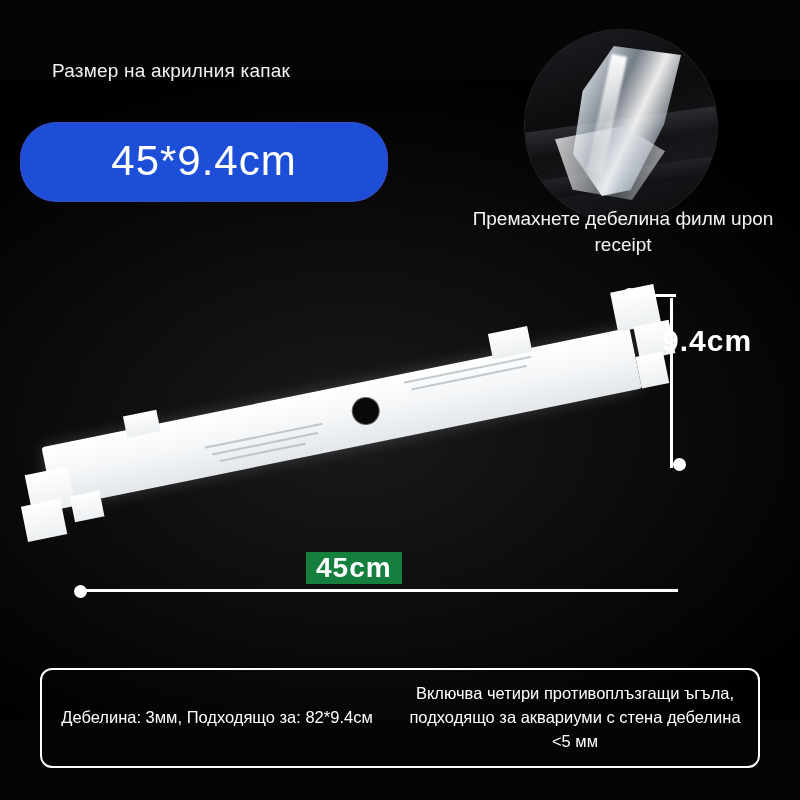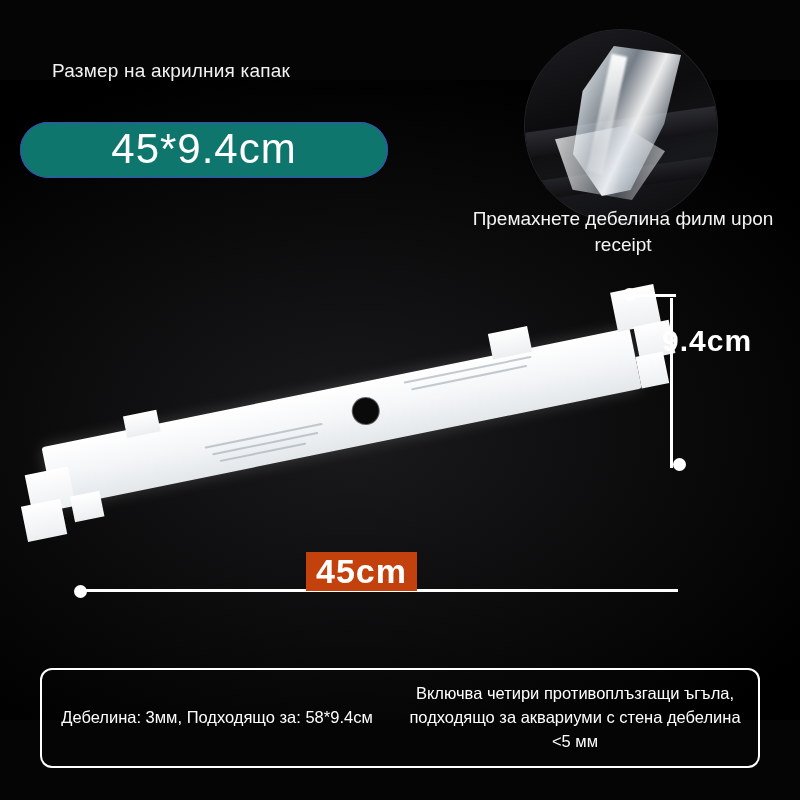--- a/index.html
+++ b/index.html
@@ -39,23 +39,23 @@
     font-size: 19px;
     letter-spacing: .2px;
     color: #f2f2f2;
     white-space: nowrap;
   }
   .size-pill {
     position: absolute;
     left: 20px;
     top: 122px;
     width: 368px;
-    height: 56px;
+    height: 80px;
     border-radius: 37px;
-    background: #0f766e;
+    background: #1d4ed8;
     box-shadow: 0 0 0 1px #3a4cc0 inset;
     display: flex;
     align-items: center;
     justify-content: center;
   }
   .size-pill-text {
     font-size: 42px;
     font-weight: 400;
     color: #ffffff;
     letter-spacing: 1px;
@@ -243,25 +243,25 @@
     left: 84px;
     top: 589px;
     width: 594px;
     height: 3px;
   }
   .dot-bl { left: 74px; top: 585px; }
   .label-45 {
     position: absolute;
     left: 306px;
     top: 552px;
-    font-size: 34px;
+    font-size: 28px;
     font-weight: 700;
     letter-spacing: 1px;
     color: #ffffff;
-    background: #c2410c;
+    background: #15803d;
     padding: 0 10px;
   }
   .tick-top-right {
     left: 626px;
     top: 294px;
     width: 50px;
     height: 3px;
   }
 
   
@@ -332,16 +332,16 @@
   <div class="dim-line dim-right-line"></div>
   <div class="dot dot-tr"></div>
   <div class="dot dot-rb"></div>
   <div class="label-94">9.4cm</div>
 
   <div class="dim-line dim-bottom-line"></div>
   <div class="dot dot-bl"></div>
   <div class="label-45">45cm</div>
 
   <div class="info-panel">
-    <div class="info-col left">Дебелина: 3мм, Подходящо за: 58*9.4см</div>
+    <div class="info-col left">Дебелина: 3мм, Подходящо за: 82*9.4см</div>
     <div class="info-col">Включва четири противоплъзгащи ъгъла, подходящо за аквариуми с стена дебелина &lt;5 мм</div>
   </div>
 </div>
 
 </body></html>

